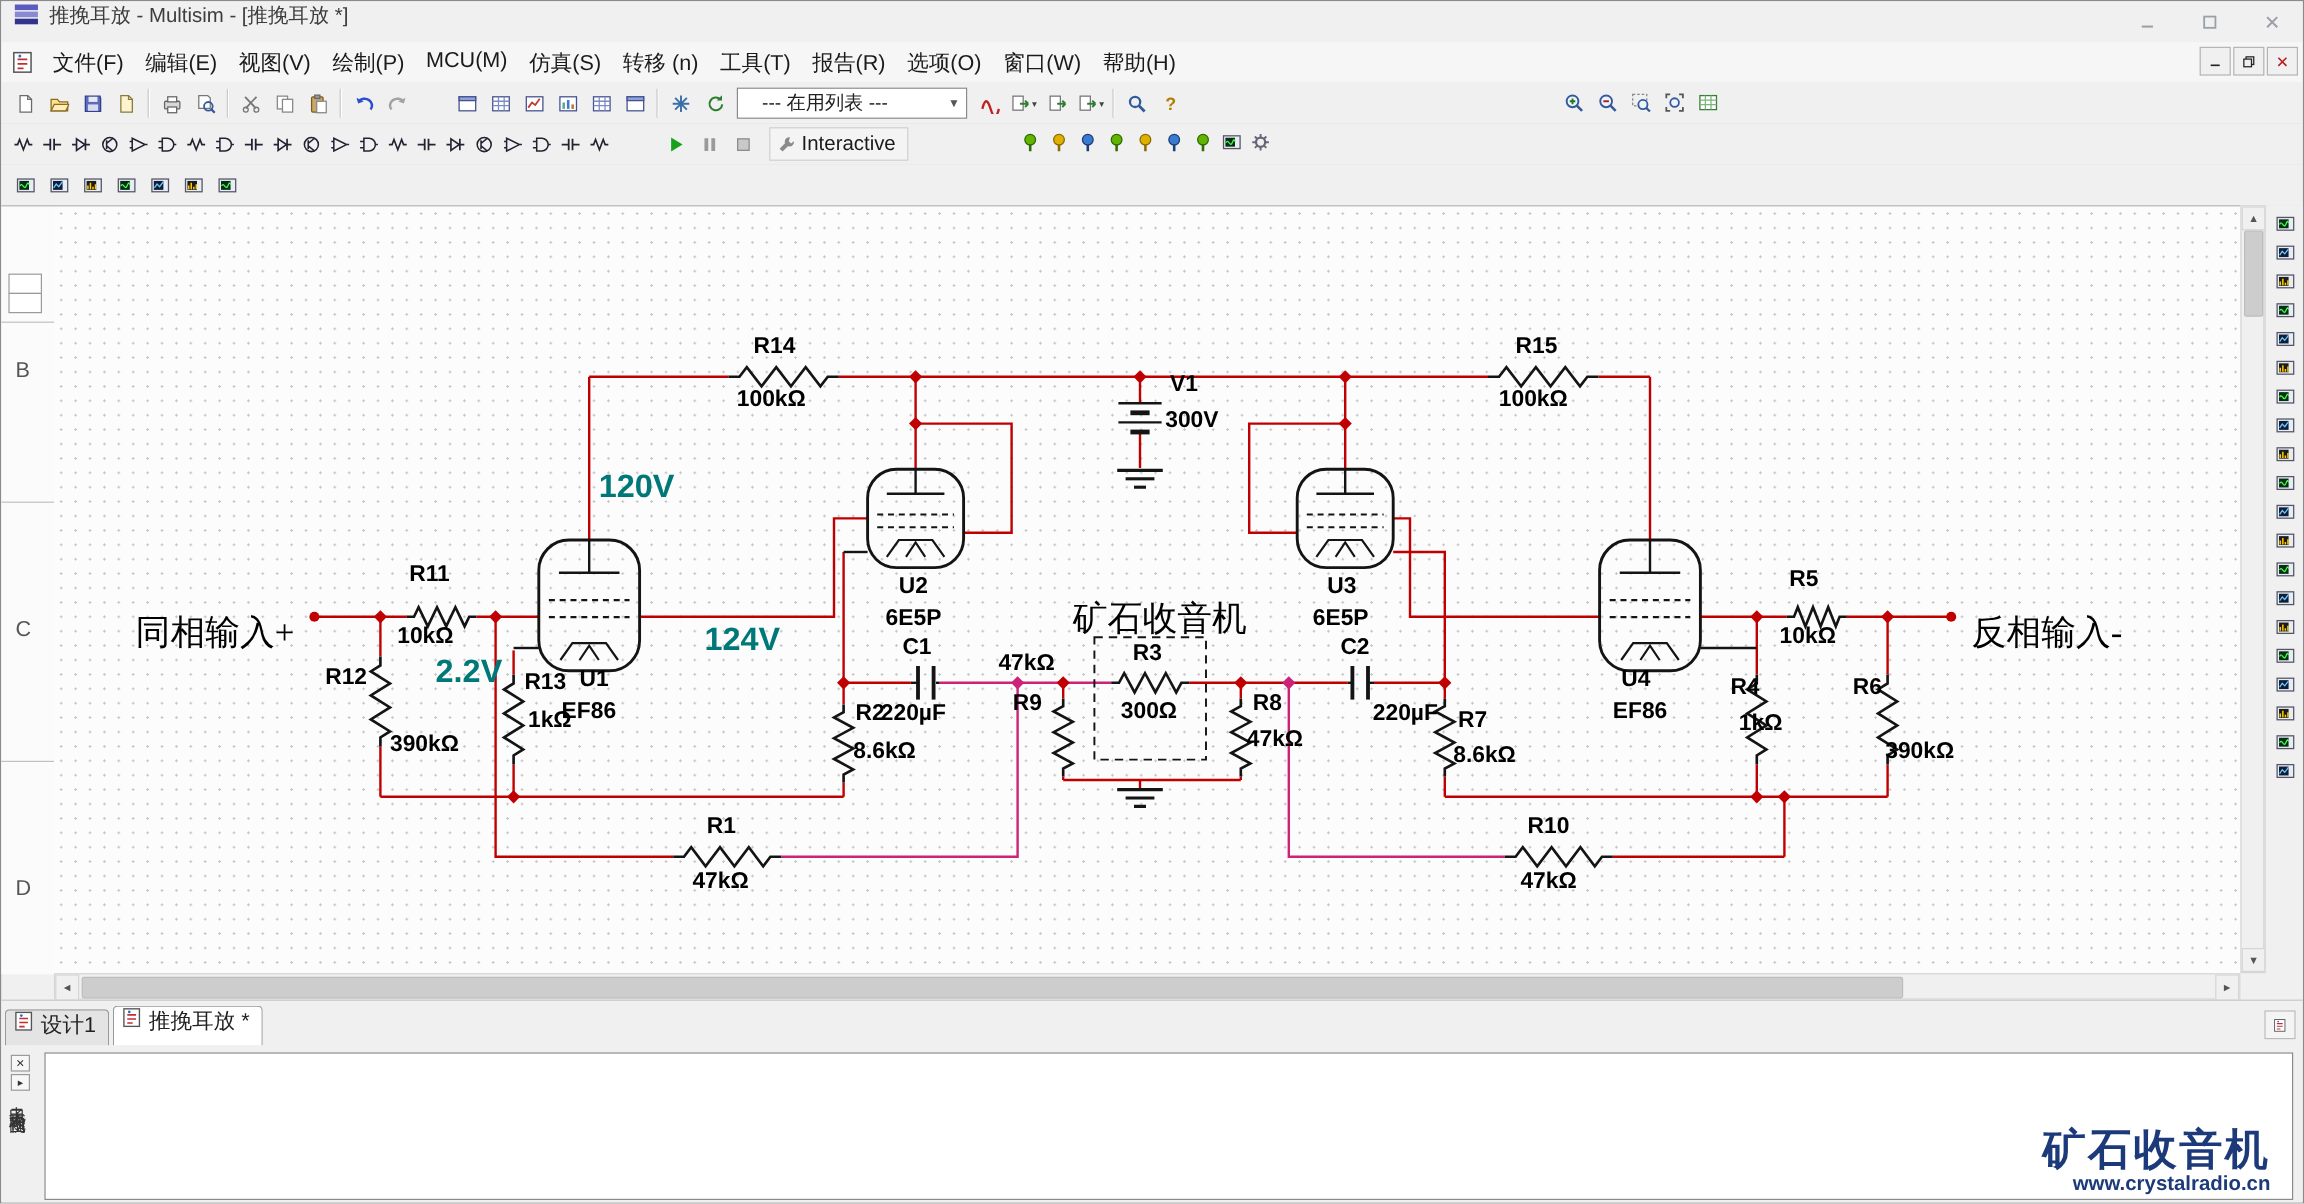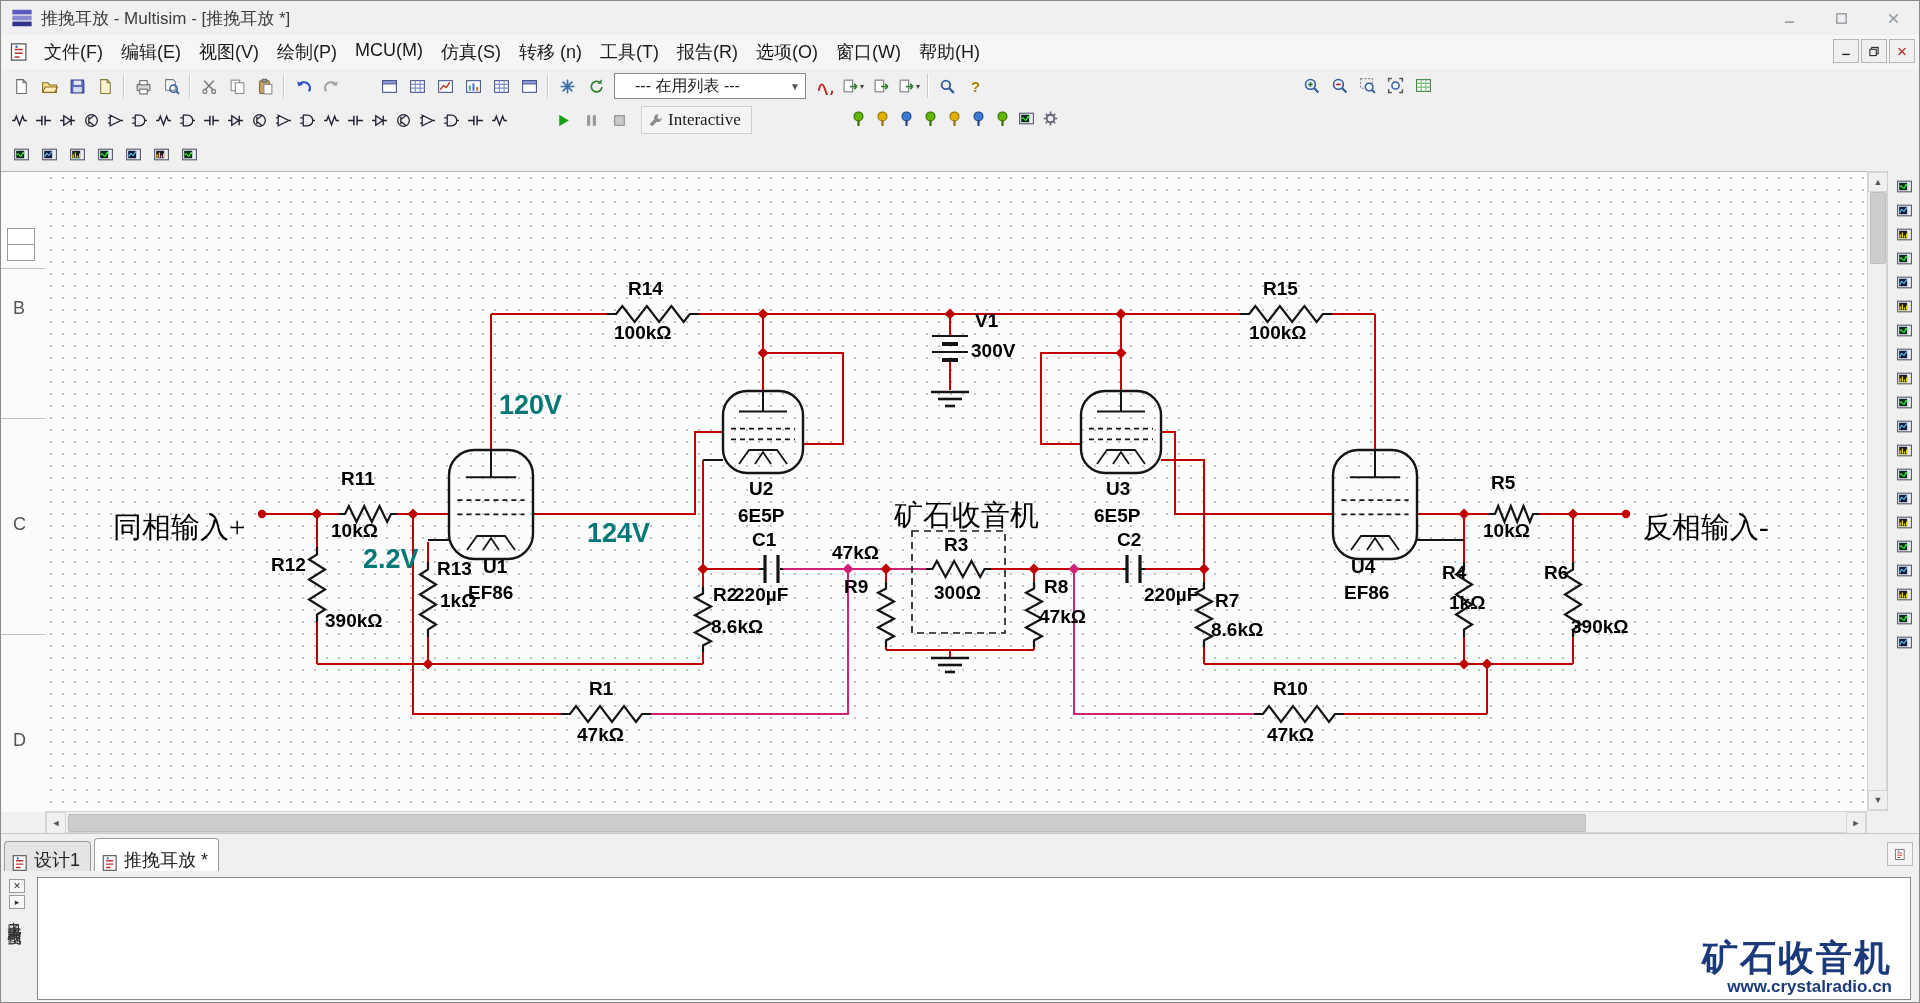--- a/index.html
+++ b/index.html
@@ -1,19 +1,19 @@
 <!DOCTYPE html>
 <html><head>
 <meta charset="utf-8">
 <style>
   html,body{margin:0;padding:0;background:#dcdcdc;}
   #app{position:relative;width:1920px;height:1003px;background:#f0f0f0;border:1px solid #8a8a8a;
        font-family:"Liberation Sans",sans-serif;overflow:hidden;box-sizing:border-box;}
   
-  #titlebar{position:absolute;left:0;top:0;width:100%;height:34px;background:#f0f0f0;display:flex;align-items:center;}
+  #titlebar{position:absolute;left:0;top:0;width:100%;height:34px;background:#f0f0f0;display:flex;}
   #titlebar .app-icon{width:22px;height:22px;margin:0 8px 0 10px;}
   #titlebar .title{font-size:17px;color:#3d3d3d;}
   .win-controls{position:absolute;right:0;top:0;height:34px;display:flex;}
   .win-controls .wbtn{width:52px;height:34px;display:flex;align-items:center;justify-content:center;color:#9aa0a6;background:transparent;border:none;}
   .wbtn svg{width:15px;height:15px;}
   
   #menubar{position:absolute;left:0;top:34px;width:100%;height:34px;background:#f6f6f6;border-bottom:1px solid #d9d9d9;display:flex;align-items:center;}
   #menubar .doc-icon{width:20px;height:20px;margin:0 6px 0 8px;}
   .menu-item{font-size:18px;color:#1a1a1a;padding:4px 9px;cursor:default;}
   #mdi-controls{position:absolute;right:4px;top:38px;display:flex;z-index:5;}
@@ -29,21 +29,21 @@
         display:flex;align-items:center;justify-content:center;padding:0;position:relative;}
   .tbtn svg.ic{width:17px;height:17px;}
   .tbtn .dd{font-size:8px;color:#444;margin-left:1px;}
   .tbtn.small{width:22px;height:24px;}
   .tb-sep{width:1px;height:24px;background:#c9c9c9;margin:0 4px;border-right:1px solid #fff;}
   .tb-space{display:inline-block;height:1px;}
   #in-use-list{width:190px;height:24px;border:1px solid #8a8a8a;background:#fff;display:flex;align-items:center;margin:0 5px;font-size:16px;color:#222;}
   #in-use-list .val{flex:1;padding-left:20px;}
   #in-use-list .chev{width:20px;text-align:center;color:#555;font-size:10px;}
   #zoom-cluster{position:absolute;left:1296px;top:3px;display:flex;}
-  #sim-cluster{position:absolute;left:548px;top:3px;display:flex;align-items:center;font-family:Liberation Serif, serif;}
+  #sim-cluster{position:absolute;left:548px;top:3px;display:flex;align-items:center;}
   #interactive-box{height:26px;display:flex;align-items:center;border:1px solid #cfcfcf;background:#f4f4f4;padding:0 10px 0 6px;margin-left:8px;}
   #interactive-box svg{width:15px;height:15px;margin-right:5px;}
   #interactive-box span{font-size:17px;color:#1a1a1a;}
   #analysis-cluster{position:absolute;left:845px;top:3px;display:flex;}
   
   #ruler{position:absolute;left:0;top:170px;width:44px;height:640px;background:#fbfbfb;border-right:1px solid #b5b5b5;border-top:1px solid #b5b5b5;}
   .ruler-letter{position:absolute;left:12px;font-size:18px;color:#555;}
   .ruler-tick{position:absolute;left:0;width:100%;height:1px;background:#c0c0c0;}
   .ruler-box{position:absolute;left:6px;width:26px;height:15px;border:1px solid #9a9a9a;background:#fff;}
   #canvas{position:absolute;left:44px;top:170px;width:1822px;height:640px;background-color:#fcfcfc;
@@ -57,21 +57,21 @@
   #vscroll{position:absolute;left:1866px;top:170px;width:20px;height:640px;background:#f0f0f0;border:1px solid #d5d5d5;box-sizing:border-box;}
   #hscroll{position:absolute;left:44px;top:810px;width:1822px;height:22px;background:#f0f0f0;border:1px solid #d5d5d5;box-sizing:border-box;}
   .scroll-arrow{position:absolute;background:#f0f0f0;color:#555;font-size:9px;display:flex;align-items:center;justify-content:center;border:1px solid #d5d5d5;}
   .scroll-thumb{position:absolute;background:#cdcdcd;border:1px solid #bdbdbd;border-radius:2px;}
   #corner-box{position:absolute;left:1886px;top:810px;width:34px;height:22px;background:#f0f0f0;}
   
   #instruments{position:absolute;left:1886px;top:170px;width:34px;height:640px;background:#f0f0f0;border-left:1px solid #d0d0d0;display:flex;flex-direction:column;align-items:center;padding-top:4px;box-sizing:border-box;}
   #instruments .tbtn{width:28px;height:23px;margin:0 0 1px 0;}
   
   #tabbar{position:absolute;left:0;top:832px;width:100%;height:38px;background:#f0f0f0;border-top:1px solid #c9c9c9;display:flex;align-items:flex-end;}
-  .sheet-tab{height:30px;display:flex;align-items:flex-end;padding:0 10px 0 6px;border:1px solid #9a9a9a;border-bottom:none;border-radius:4px 4px 0 0;margin-left:3px;background:#e4e4e4;font-size:18px;color:#222;}
+  .sheet-tab{height:30px;display:flex;align-items:flex-start;padding:0 10px 0 6px;border:1px solid #9a9a9a;border-bottom:none;border-radius:4px 4px 0 0;margin-left:3px;background:#e4e4e4;font-size:18px;color:#222;}
   .sheet-tab.active{background:#fff;height:33px;font-weight:normal;}
   .sheet-tab svg{width:18px;height:18px;margin-right:5px;}
   #tabbar .right-btn{position:absolute;right:6px;bottom:6px;width:26px;height:24px;border:1px solid #bbb;background:#f4f4f4;display:flex;align-items:center;justify-content:center;}
   #tabbar .right-btn svg{width:15px;height:15px;}
   
   #sheetview{position:absolute;left:0;top:870px;width:100%;height:133px;background:#f0f0f0;}
   #strip{position:absolute;left:0;top:0;width:32px;height:133px;}
   #strip .sbtn{position:absolute;left:8px;width:16px;height:14px;border:1px solid #9a9a9a;background:#f7f7f7;font-size:9px;line-height:11px;text-align:center;color:#333;padding:0;}
   #strip .vtext{position:absolute;left:5px;top:40px;writing-mode:vertical-rl;text-orientation:upright;font-size:14px;color:#333;letter-spacing:2px;}
   #log-box{position:absolute;left:36px;top:6px;right:8px;bottom:4px;background:#fff;border:1px solid #8a8a8a;}

